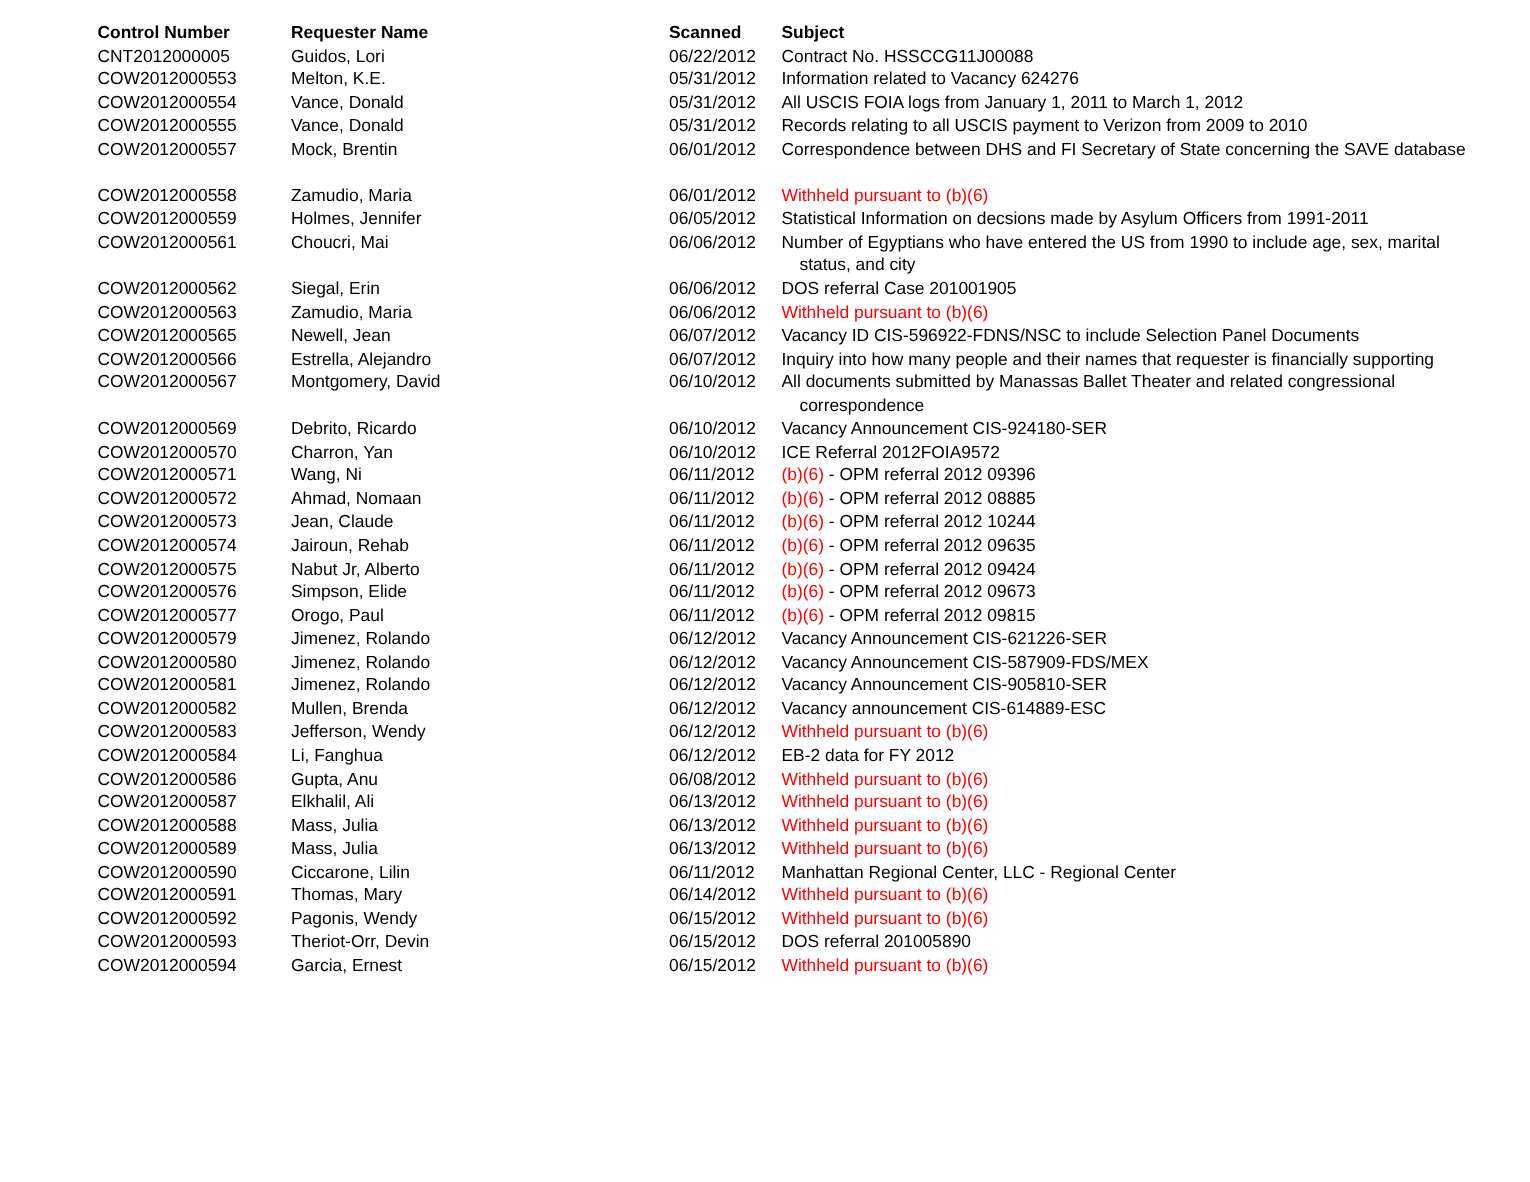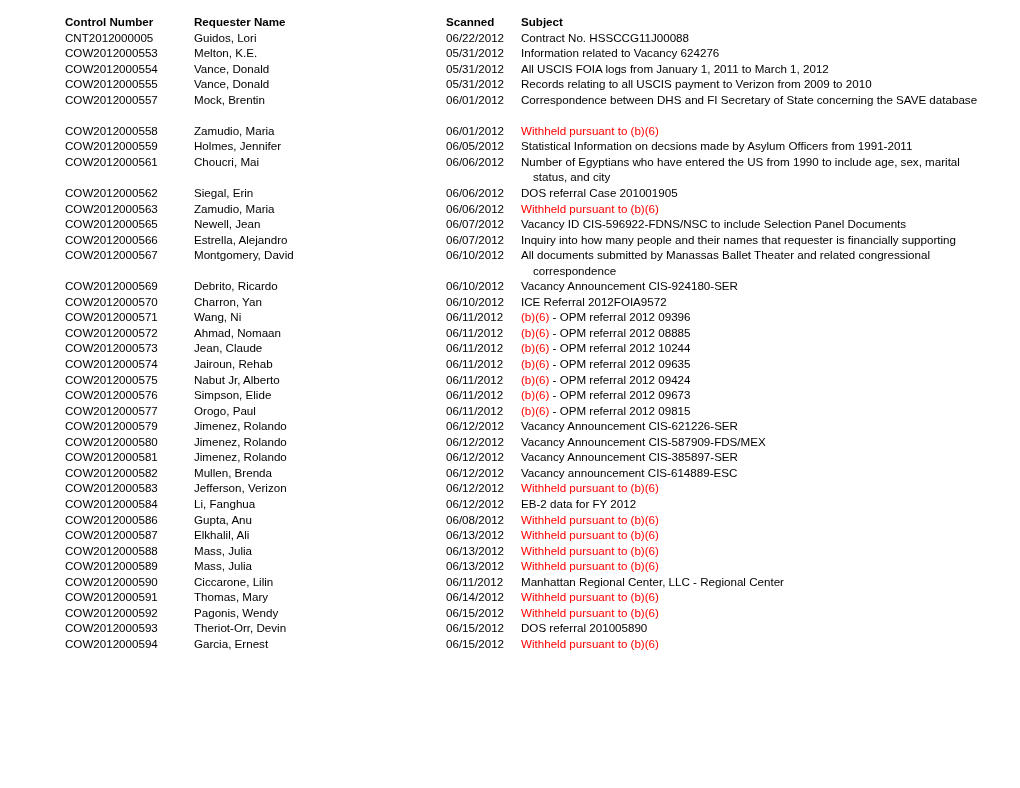--- a/index.html
+++ b/index.html
@@ -286,34 +286,34 @@
           <td class="cell-scanned">06/12/2012</td>
           <td class="cell-subject">
             <span class="subj-line"><span>Vacancy Announcement CIS-587909-FDS/MEX</span></span>
           </td>
         </tr>
         <tr class="data-row">
           <td class="cell-control">COW2012000581</td>
           <td class="cell-name">Jimenez, Rolando</td>
           <td class="cell-scanned">06/12/2012</td>
           <td class="cell-subject">
-            <span class="subj-line"><span>Vacancy Announcement CIS-385897-SER</span></span>
+            <span class="subj-line"><span>Vacancy Announcement CIS-905810-SER</span></span>
           </td>
         </tr>
         <tr class="data-row">
           <td class="cell-control">COW2012000582</td>
           <td class="cell-name">Mullen, Brenda</td>
           <td class="cell-scanned">06/12/2012</td>
           <td class="cell-subject">
             <span class="subj-line"><span>Vacancy announcement CIS-614889-ESC</span></span>
           </td>
         </tr>
         <tr class="data-row">
           <td class="cell-control">COW2012000583</td>
-          <td class="cell-name">Jefferson, Verizon</td>
+          <td class="cell-name">Jefferson, Wendy</td>
           <td class="cell-scanned">06/12/2012</td>
           <td class="cell-subject">
             <span class="subj-line"><span class="redacted">Withheld pursuant to (b)(6)</span></span>
           </td>
         </tr>
         <tr class="data-row">
           <td class="cell-control">COW2012000584</td>
           <td class="cell-name">Li, Fanghua</td>
           <td class="cell-scanned">06/12/2012</td>
           <td class="cell-subject">

